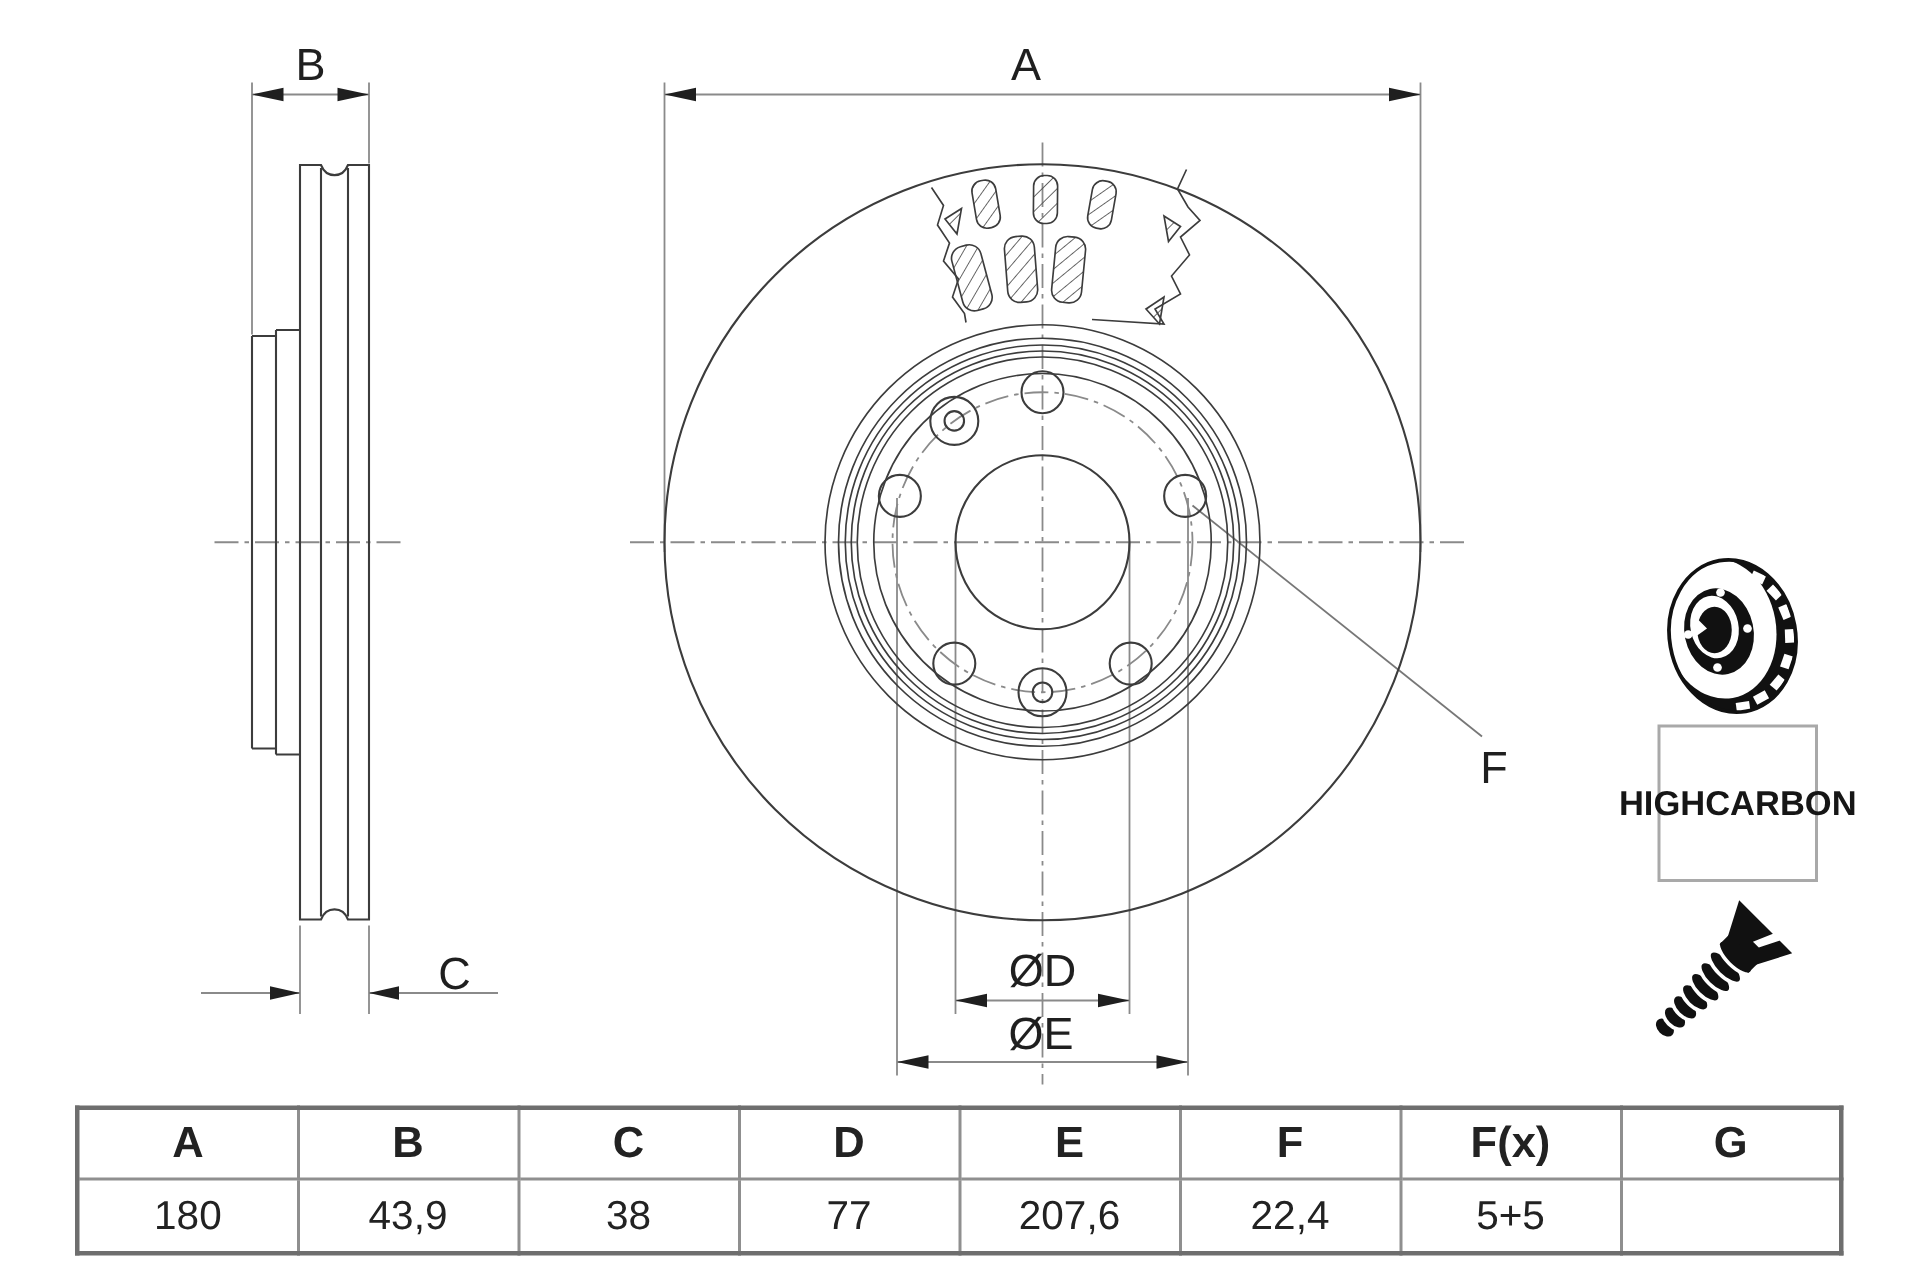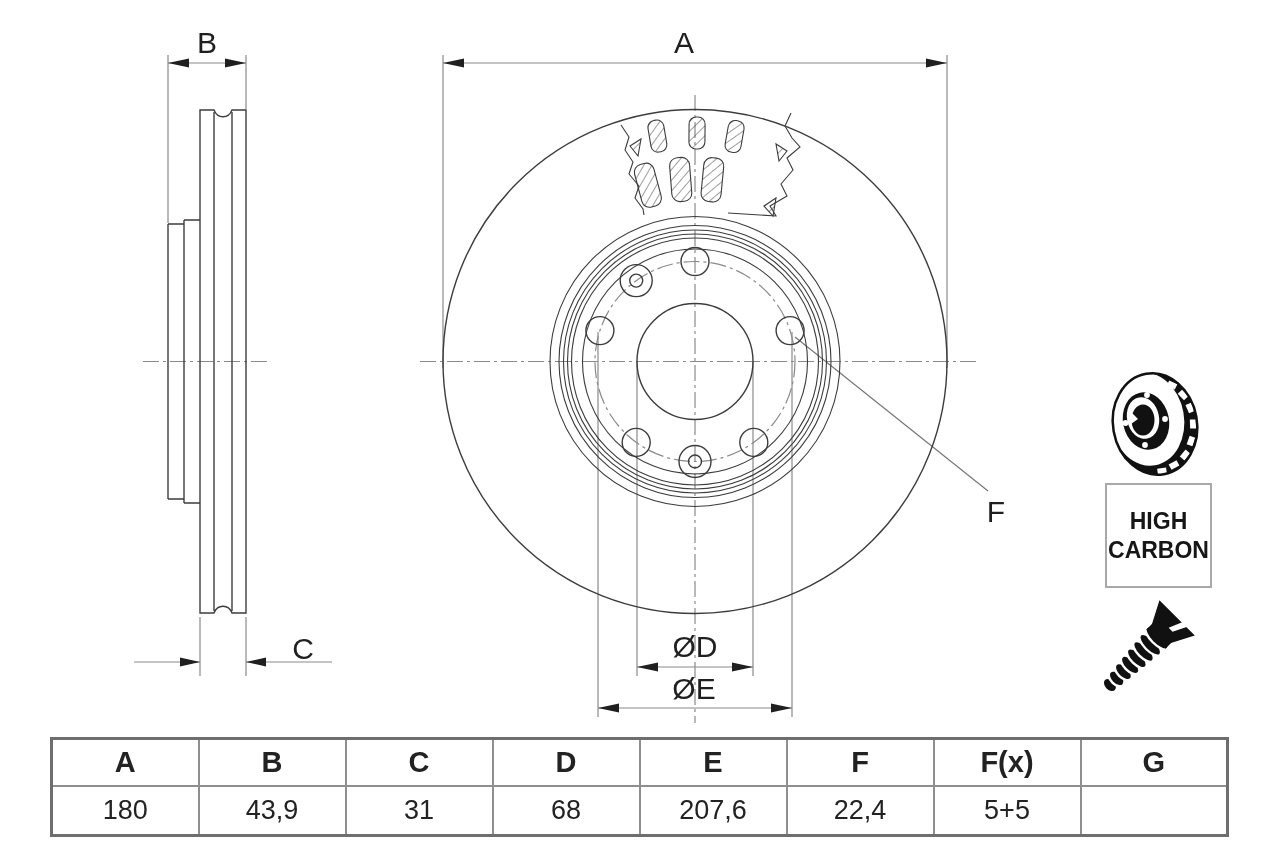--- a/index.html
+++ b/index.html
@@ -13,21 +13,21 @@
               border-collapse:collapse;table-layout:fixed;
               border:3px solid #6e6e6e;}
   .spec-table td{border:2px solid #8f8f8f;text-align:center;vertical-align:middle;
                  color:#222222;padding:0;}
   .spec-table tr.hdr td{height:45px;font-weight:bold;font-size:29px;}
   .spec-table tr.val td{height:47px;font-weight:normal;font-size:27px;}
 
   
   .hc-badge{position:absolute;left:1105px;top:483px;width:103px;height:101px;
             border:2px solid #a9a9a9;background:#ffffff;
-            display:flex;flex-direction:column;align-items:center;justify-content:center;
+            display:flex;flex-direction:row;align-items:center;justify-content:center;
             font-weight:bold;font-size:23px;line-height:29px;color:#161616;
             letter-spacing:0px;text-align:center;}
 </style>
 </head>
 <body>
 
 <div id="stage">
 <svg width="1280" height="853" viewBox="0 0 1280 853">
   <defs>
     <pattern id="hatch" patternUnits="userSpaceOnUse" width="7" height="7" patternTransform="rotate(45)">
@@ -210,22 +210,22 @@
     <td>C</td>
     <td>D</td>
     <td>E</td>
     <td>F</td>
     <td>F(x)</td>
     <td>G</td>
   </tr>
   <tr class="val">
     <td>180</td>
     <td>43,9</td>
-    <td>31</td>
-    <td>68</td>
+    <td>38</td>
+    <td>77</td>
     <td>207,6</td>
     <td>22,4</td>
     <td>5+5</td>
     <td></td>
   </tr>
   </tbody>
 </table>
 </div>
 
 </body></html>

